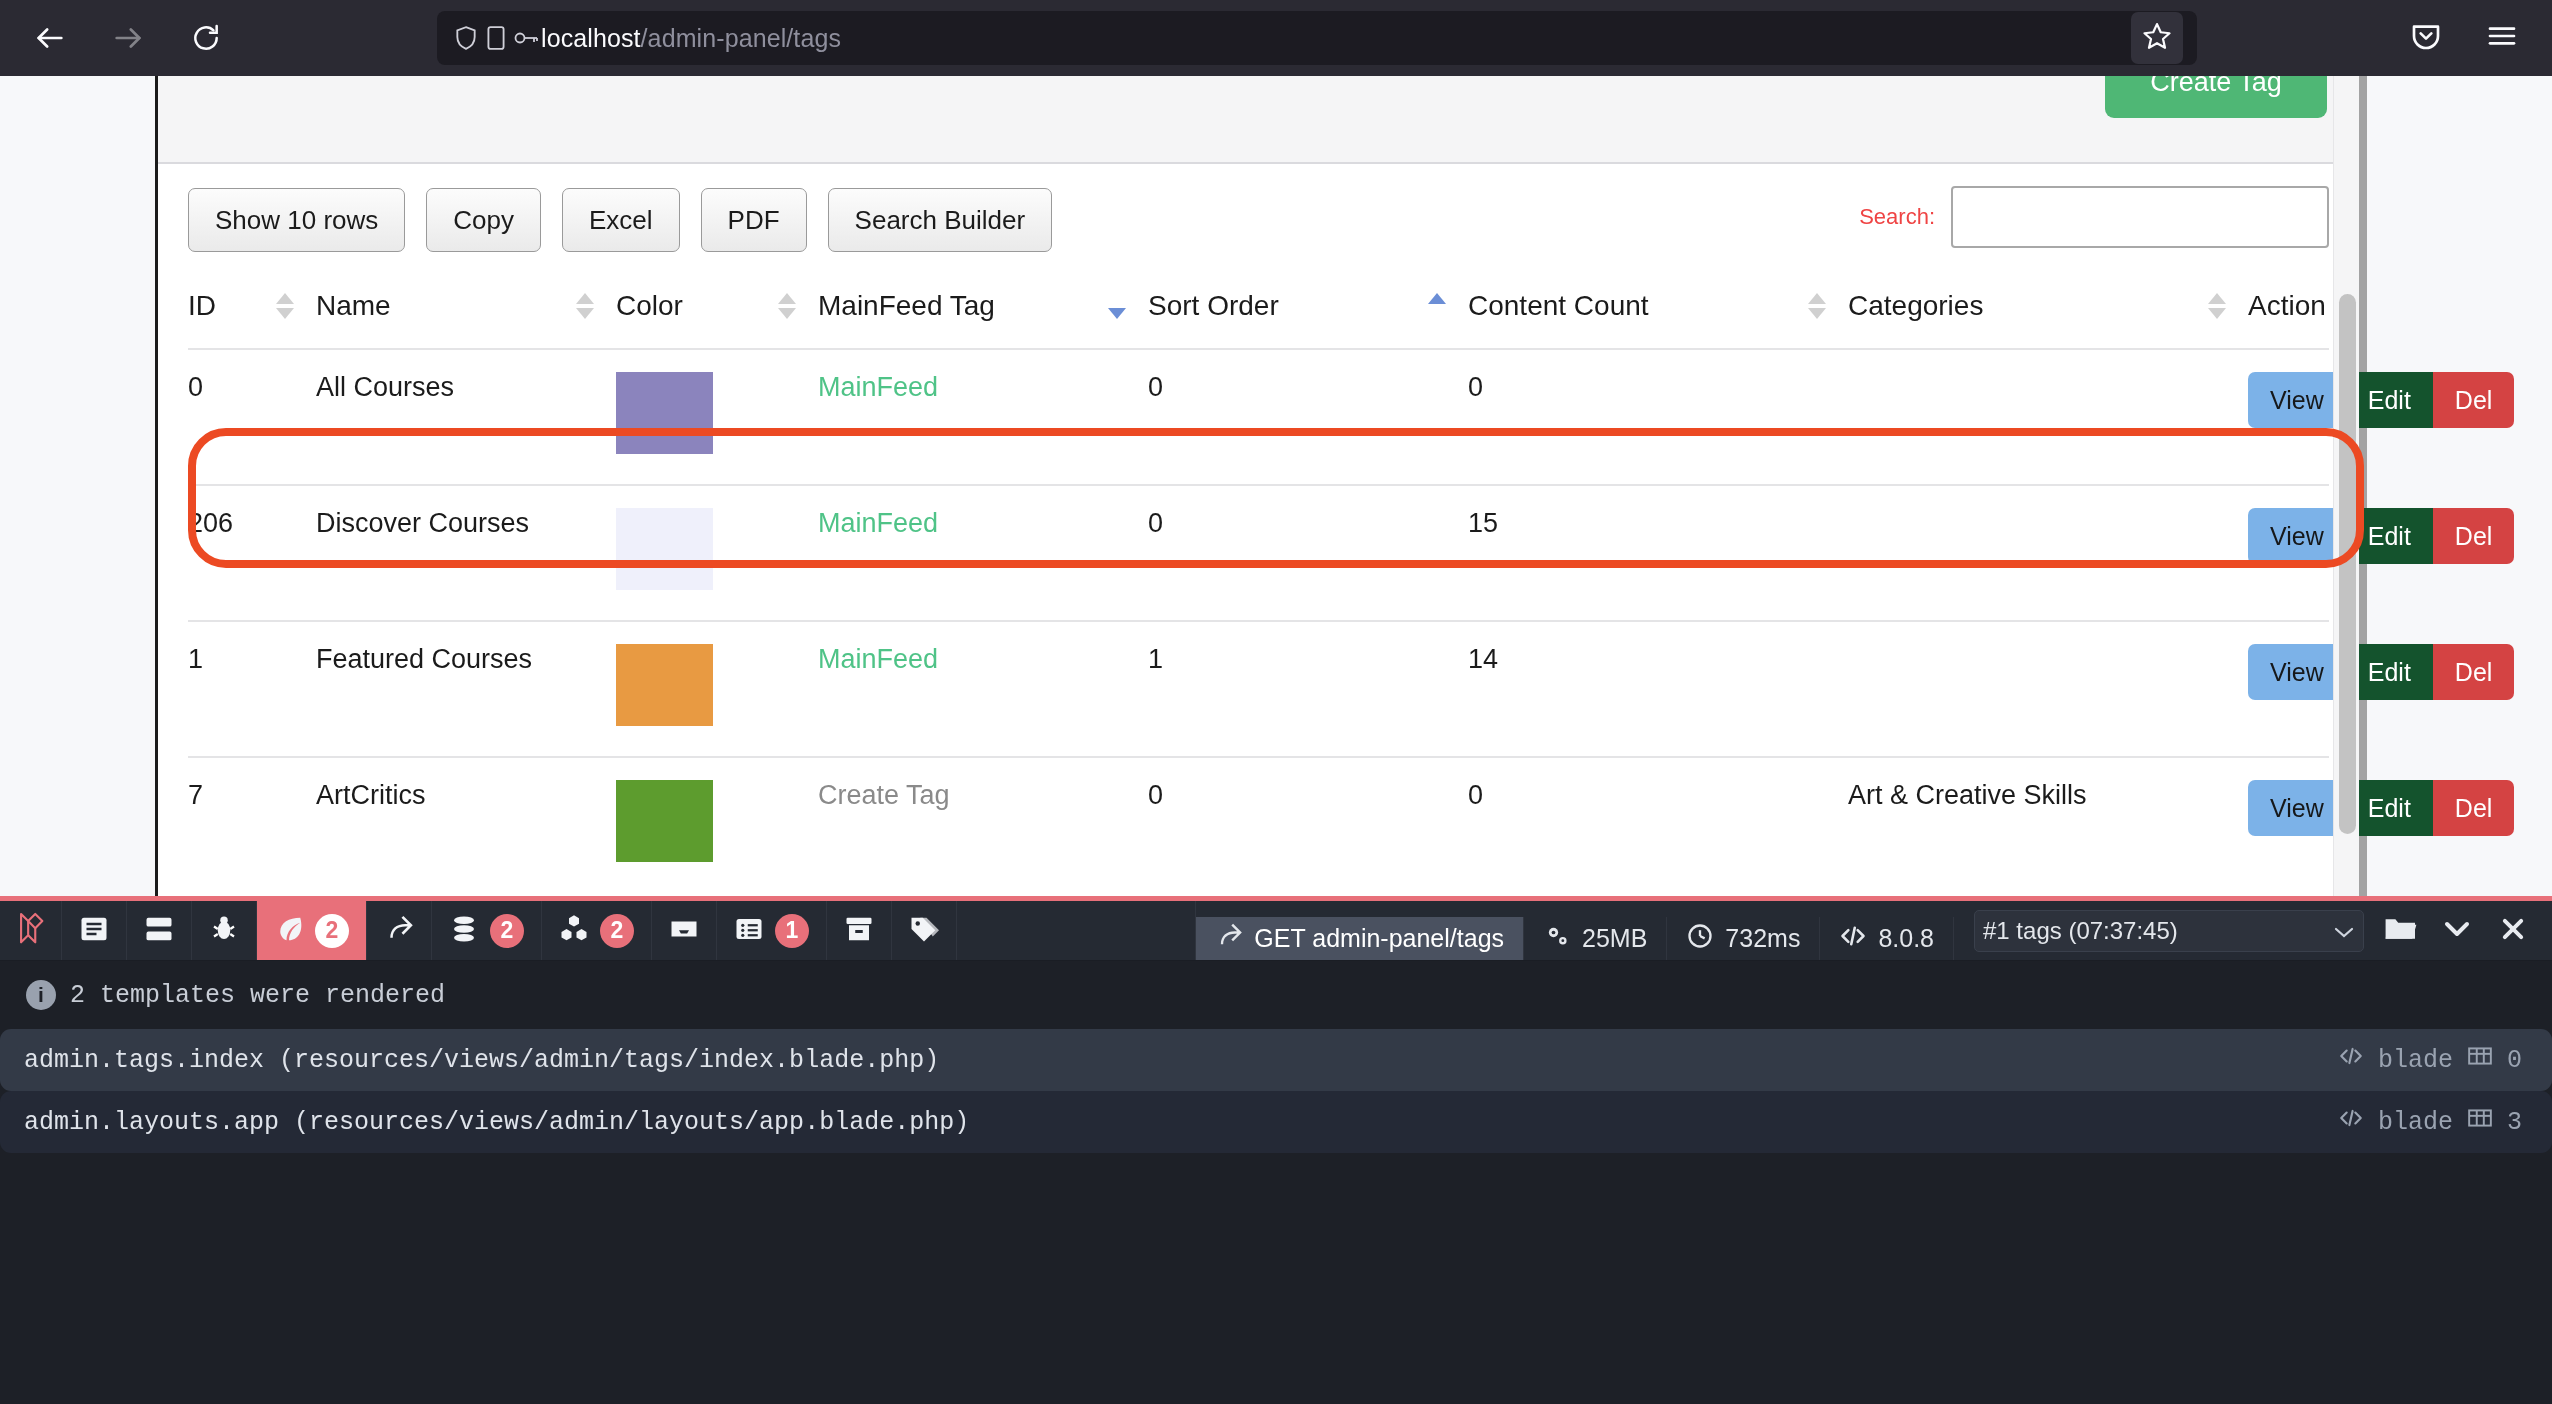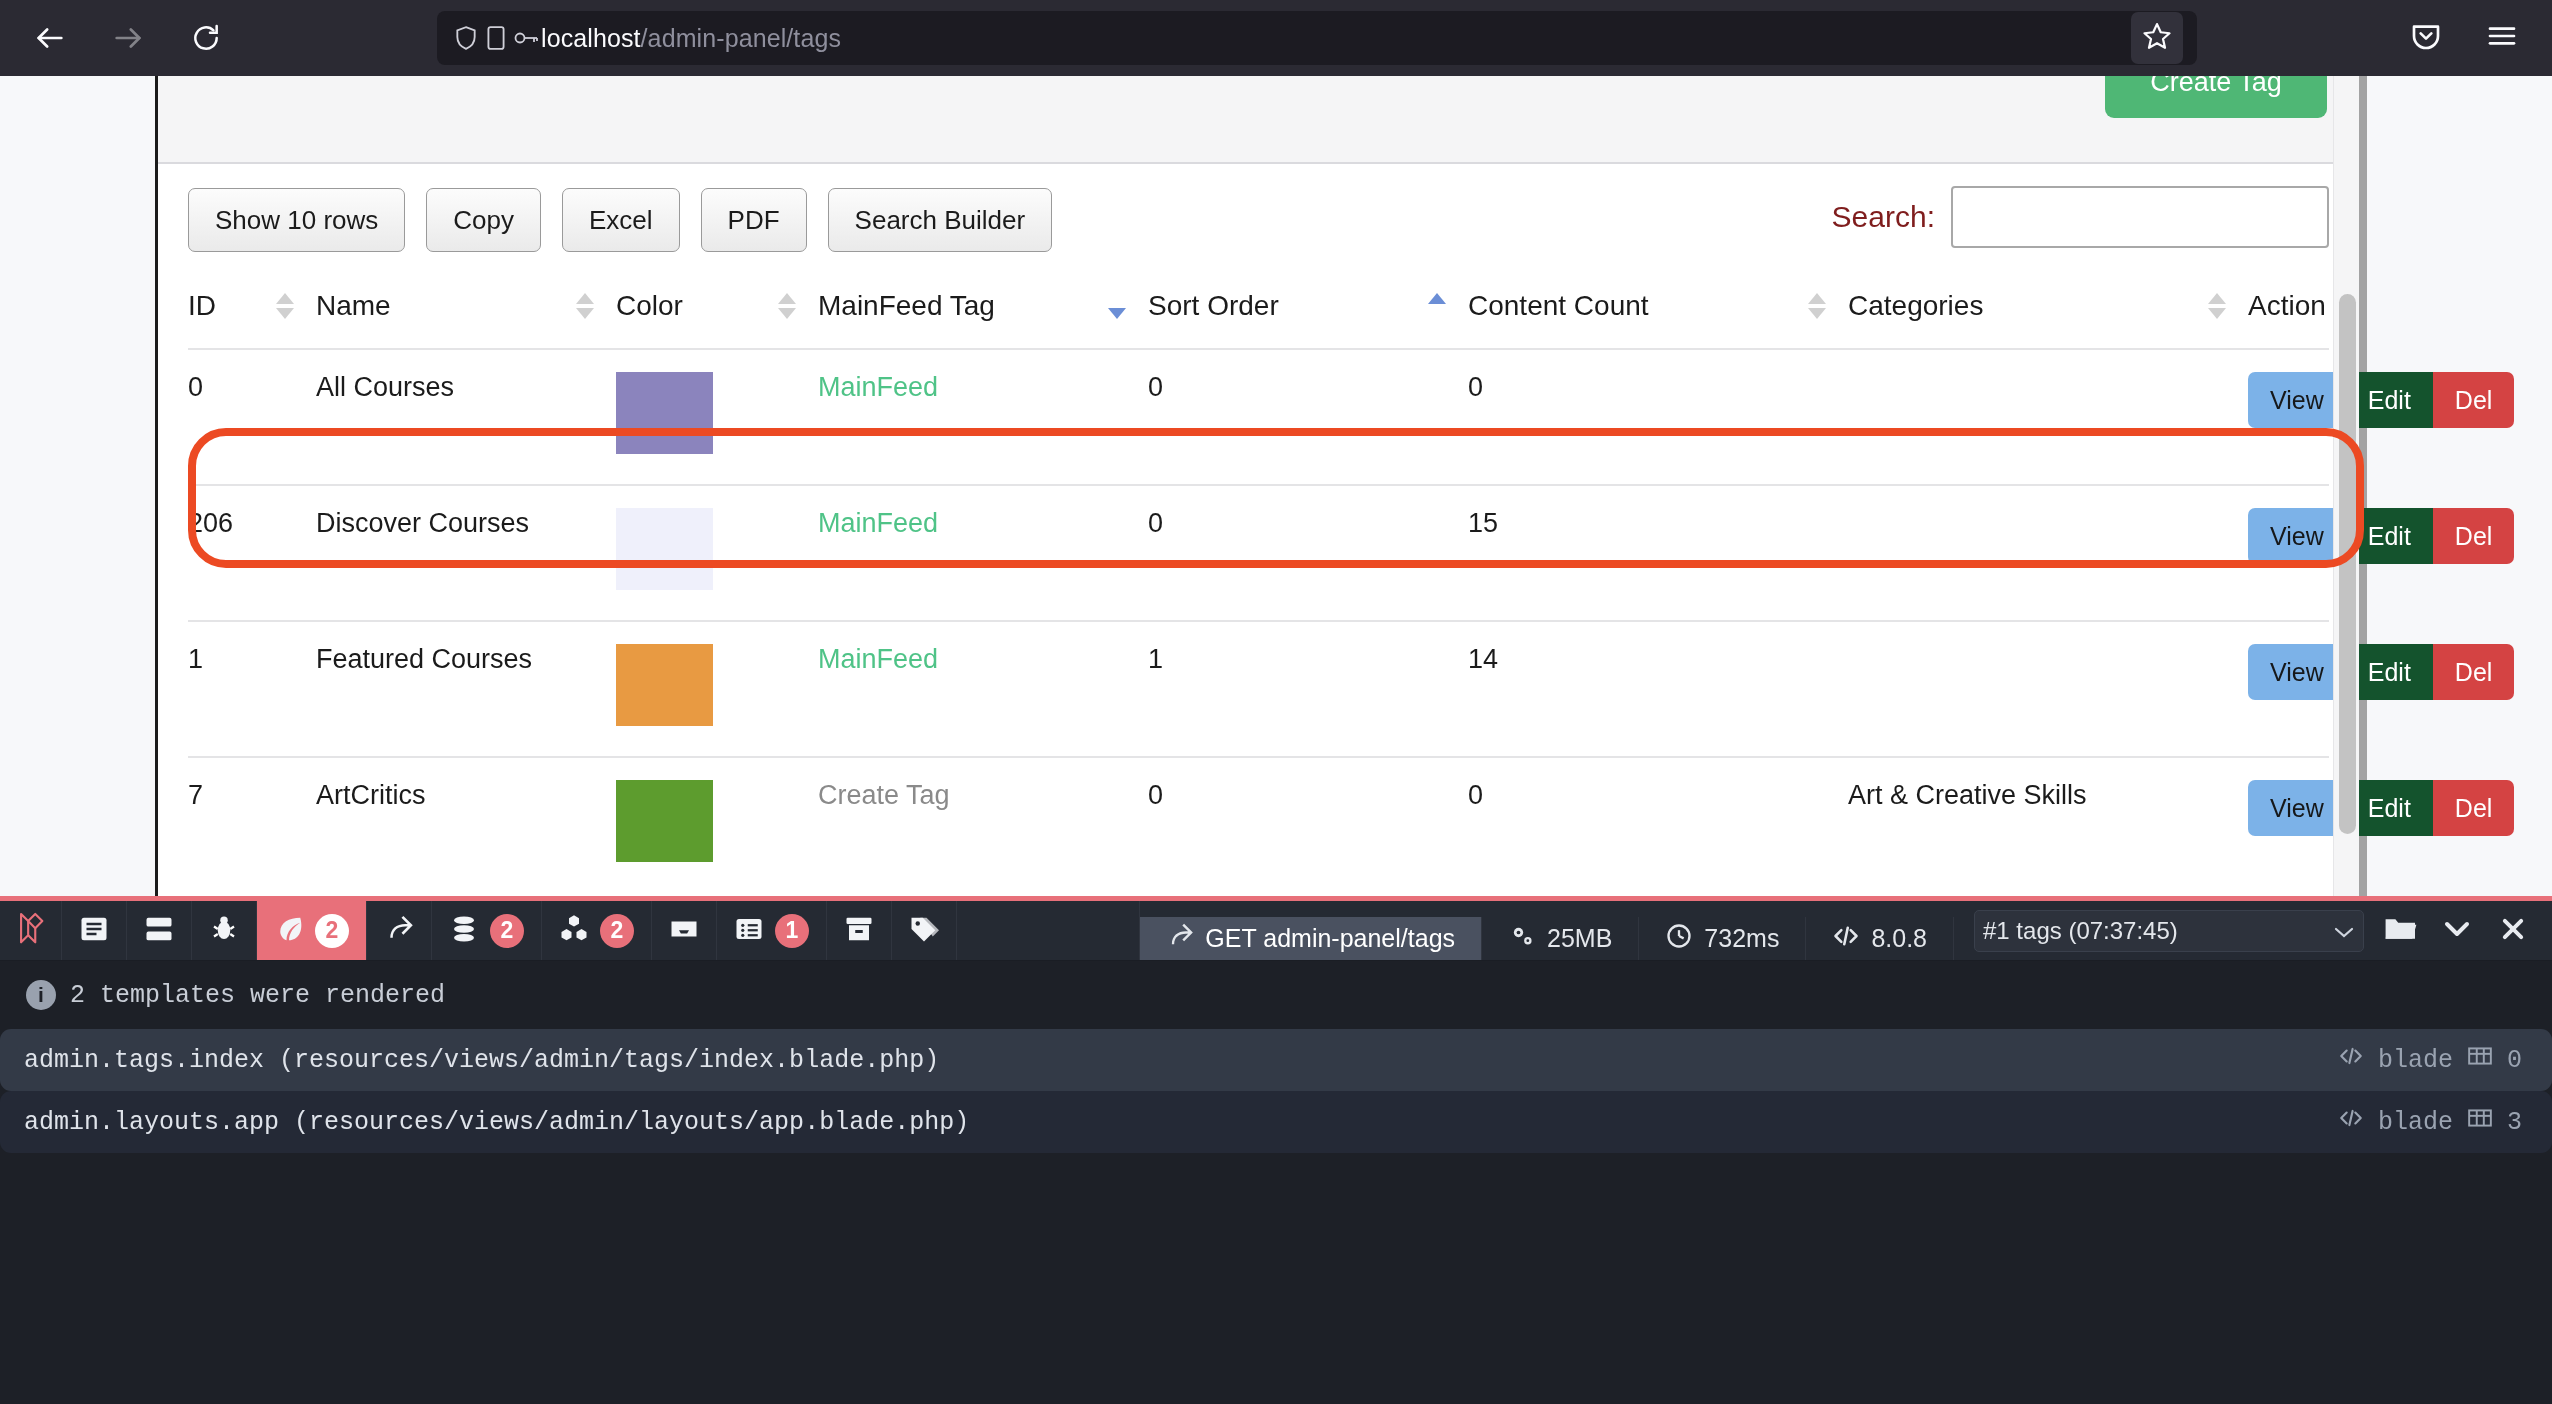--- a/index.html
+++ b/index.html
@@ -78,21 +78,21 @@
     background:linear-gradient(to bottom,#fcfcfc 0%,#eaeaea 100%);
     border:1.5px solid #9a9a9a; border-radius:7px;
     font-size:26px; color:#1b1b1b; cursor:pointer;
     font-family:"Liberation Sans", sans-serif;
     display:flex; align-items:center;
   }
   .search-wrap{
     position:absolute; right:30px; top:22px;
     display:flex; align-items:center; gap:16px;
   }
-  .search-label{ font-size:30px; color:#7f1d1d; }
+  .search-label{ font-size:22px; color:#ef4444; }
   .search-input{
     width:378px; height:62px; border:2px solid #a8a8a8; border-radius:4px;
     background:#fff; font-size:25px; padding:0 12px;
     font-family:"Liberation Sans", sans-serif; color:#1b1b1b;
   }
 
   
   table.dt{
     width:calc(100% - 60px); margin:0 30px; border-collapse:collapse;
     table-layout:fixed;
@@ -165,21 +165,21 @@
     background:#e8707a; color:#fff; font-size:23px; font-weight:bold;
     display:flex; align-items:center; justify-content:center;
   }
   .db-tab.active .badge{ background:#fff; color:#e8707a; }
   .db-logo{
     width:62px; display:flex; align-items:center; justify-content:center;
     border-right:1px solid #30353f;
   }
   .db-spacer{ flex:1; border-right:1px solid #30353f;}
   .db-stat{
-    display:flex; align-items:center; gap:11px; padding:0 26px;
+    display:flex; align-items:center; gap:11px; padding:0 19px;
     border-right:1px solid #30353f; color:#e4e7ec; font-size:25px;
     white-space:nowrap; cursor:pointer;margin-top:16px;
   }
   .db-stat.req{ background:#4a5160; color:#fff; }
   .db-right{ display:flex; align-items:center; gap:18px; padding:0 20px; }
   .db-select{
     width:390px; height:42px; background:#2d323c; border:1px solid #3a404c;
     border-radius:5px; color:#e4e7ec; font-size:24px;
     display:flex; align-items:center; justify-content:space-between;
     padding:0 8px; cursor:pointer;

